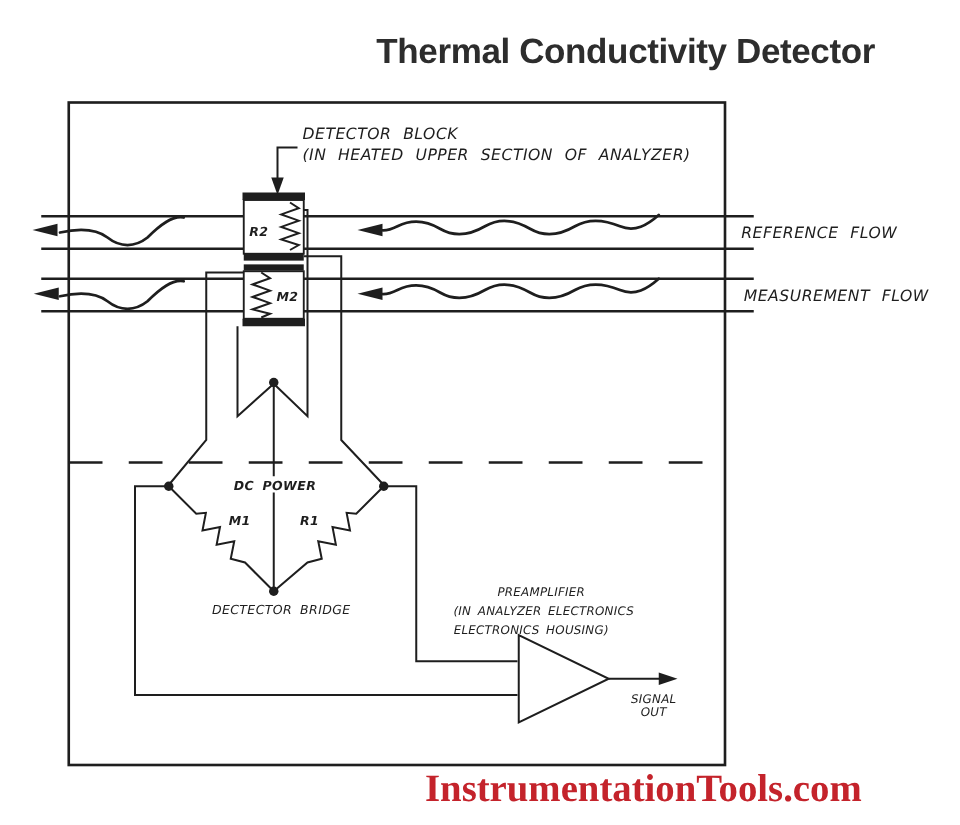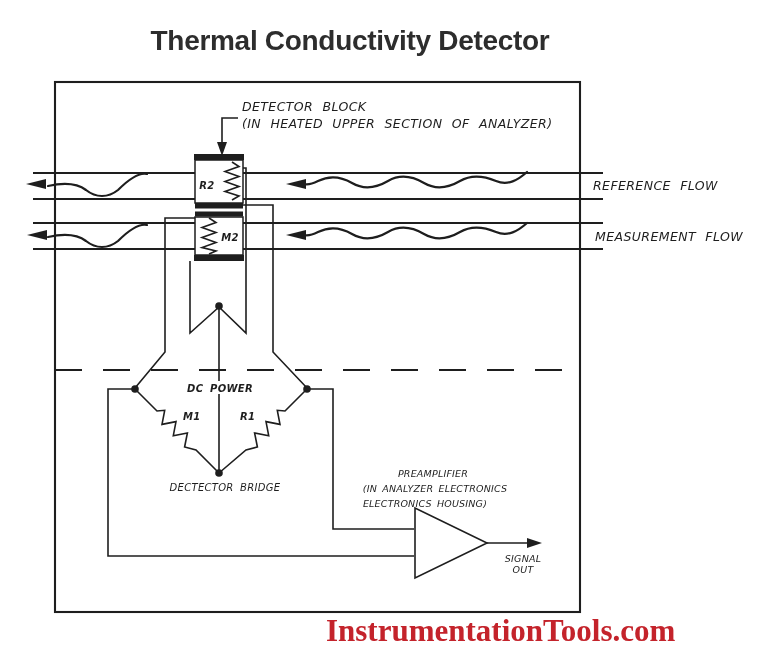--- a/index.html
+++ b/index.html
@@ -2,26 +2,26 @@
 <html style="--c-line: #1e1e1e; --c-title: #2d2d2d; --c-brand: #c4232b; --c-background: #ffffff;"><head>
 <meta charset="utf-8">
 <style>
   html,body{margin:0;padding:0;}
   body{
     width:768px;height:660px;position:relative;overflow:hidden;
     background:var(--c-background,#ffffff);
     font-family:"Liberation Sans",sans-serif;
   }
   .title{
-    position:absolute;left:0;top:25px;width:700px;text-align:center;
+    position:absolute;left:0;top:25px;width:700px;text-align:right;
     font-weight:bold;font-size:28px;letter-spacing:-0.3px;
     color:var(--c-title,#2d2d2d);
   }
   .footer{
-    position:absolute;left:326px;top:613px;
+    position:absolute;left:340px;top:613px;
     font-family:"Liberation Serif",serif;font-weight:bold;font-size:31px;
     color:var(--c-brand,#c4232b);white-space:nowrap;
   }
   svg{position:absolute;left:0;top:0;}
   .w  {stroke:var(--c-line,#1e1e1e);stroke-width:1.6;fill:none;}
   .w2 {stroke:var(--c-line,#1e1e1e);stroke-width:2.1;fill:none;}
   .wav{stroke:var(--c-line,#1e1e1e);stroke-width:2.2;fill:none;stroke-linecap:round;}
   .blk{fill:var(--c-line,#1e1e1e);stroke:none;}
   .cell{fill:#ffffff;stroke:var(--c-line,#1e1e1e);stroke-width:1.5;}
   .whitebg{fill:#ffffff;stroke:none;}

